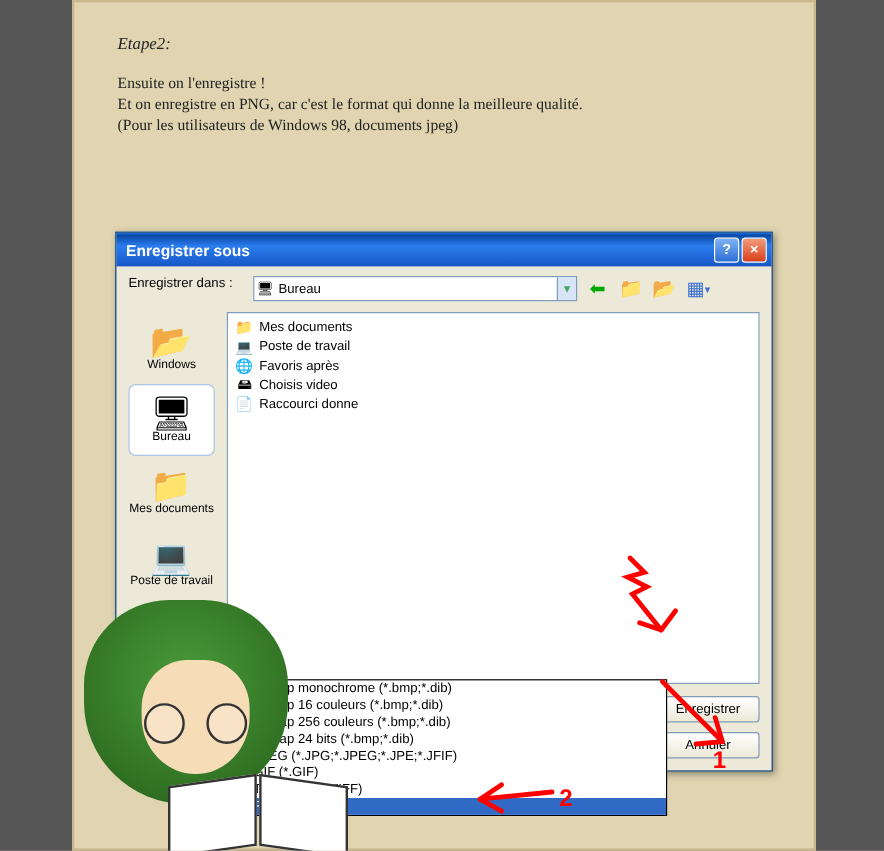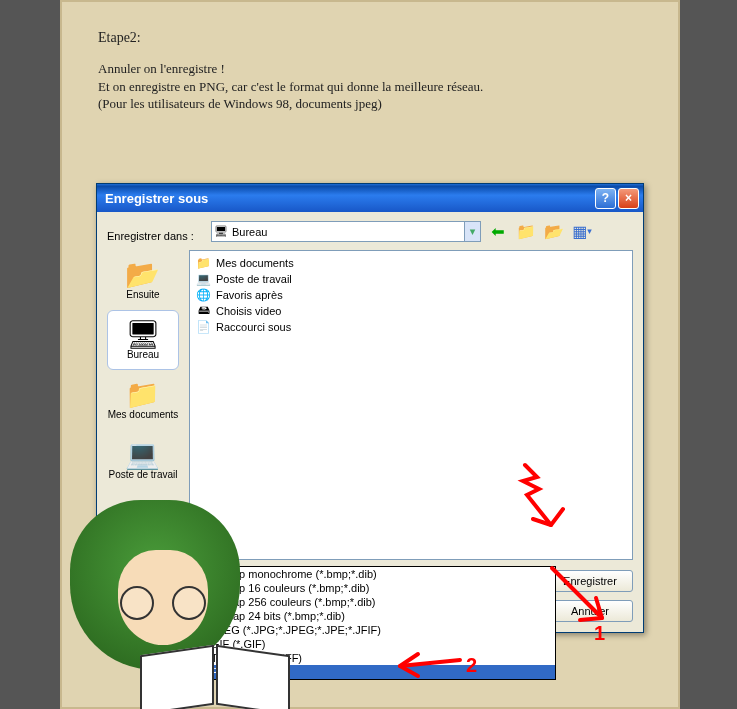--- a/index.html
+++ b/index.html
@@ -13,25 +13,25 @@
     position: relative;
   }
   .parchment {
     position: absolute;
     left: 60px; top: 0;
     width: 620px; height: 709px;
     background: #e0d4b1;
     border: 2px solid #c8b88e;
     padding: 28px 36px;
   }
-  .parchment-title { font-size: 14px; font-family: Georgia, serif; color: #222; margin-bottom: 14px; }
+  .parchment-title { font-size: 14px; font-family: Georgia, serif; font-style: italic; color: #222; margin-bottom: 14px; }
   .parchment-text { font-size: 13px; font-family: Georgia, serif; color: #222; line-height: 1.35; }
   .dialog {
     position: absolute;
-    left: 96px; top: 183px;
+    left: 96px; top: 193px;
     width: 548px;
     background: #ece9d8;
     border: 1px solid #003c74;
     box-shadow: 2px 2px 6px rgba(0,0,0,0.4);
   }
   .titlebar {
     height: 28px;
     background: linear-gradient(180deg,#1f6dd6 0%,#0a4aa8 8%,#2b7cee 40%,#1857c7 100%);
     display: flex; align-items: center;
     padding: 0 4px;
@@ -40,21 +40,21 @@
   .winbtn {
     width: 21px; height: 21px; margin-left: 2px;
     border: 1px solid #fff; border-radius: 3px;
     display: flex; align-items: center; justify-content: center;
     font-size: 12px; font-weight: bold; color: #fff;
   }
   .winbtn.help { background: linear-gradient(180deg,#7eb3f3,#2c6ed5); }
   .winbtn.close { background: linear-gradient(180deg,#f49a7a,#d83f18); }
   .toolbar {
     padding: 8px 10px;
-    display: flex; align-items: flex-end; gap: 6px; border-radius: 14px;
+    display: flex; align-items: flex-start; gap: 6px; border-radius: 14px;
   }
   .toolbar-label { font-size: 11px; color: #000; width: 98px; }
   .combo {
     display: flex; align-items: center;
     background: #fff; border: 1px solid #7f9db9;
     height: 21px; flex: 1; max-width: 270px;
   }
   .combo .ico { width: 18px; text-align: center; }
   .combo .txt { flex: 1; padding: 0 2px; }
   .combo .arrow { width: 16px; text-align: center; color: #4a6; background: #d8e4f8; border-left: 1px solid #7f9db9; height: 100%; display:flex;align-items:center;justify-content:center; }
@@ -132,22 +132,22 @@
   .book-half.l { left:0; transform: skewY(-8deg); }
   .book-half.r { right:0; transform: skewY(8deg); }
   svg.annot { position: absolute; left:0; top:0; pointer-events:none; }
 </style>
 </head>
 <body>
 
 <div class="parchment">
   <div class="parchment-title">Etape2:</div>
   <div class="parchment-text">
-    <div>Annuler on l'enregistre !</div>
-    <div>Et on enregistre en PNG, car c'est le format qui donne la meilleure réseau.</div>
+    <div>Ensuite on l'enregistre !</div>
+    <div>Et on enregistre en PNG, car c'est le format qui donne la meilleure qualité.</div>
     <div>(Pour les utilisateurs de Windows 98, documents jpeg)</div>
   </div>
 </div>
 
 <div class="dialog">
   <div class="titlebar">
     <div class="titlebar-text">Enregistrer sous</div>
     <div class="winbtn help">?</div>
     <div class="winbtn close">×</div>
   </div>
@@ -171,21 +171,21 @@
     <div class="nav-icon" style="color:#3a6fd0">
         <span>▦</span>
         <span style="font-size:9px">▾</span>
       </div>
   </div>
 
   <div class="body">
     <div class="places">
       <div class="place">
         <div class="place-icon">📂</div>
-        <div>Ensuite</div>
+        <div>Windows</div>
       </div>
       <div class="place selected">
         <div class="place-icon">🖥</div>
         <div>Bureau</div>
       </div>
       <div class="place">
         <div class="place-icon">📁</div>
         <div>Mes documents</div>
       </div>
       <div class="place">
@@ -208,21 +208,21 @@
       <div class="file-row">
           <span class="fico">🌐</span>
           <span>Favoris après</span>
         </div>
       <div class="file-row">
           <span class="fico">🖴</span>
           <span>Choisis video</span>
         </div>
       <div class="file-row">
           <span class="fico">📄</span>
-          <span>Raccourci sous</span>
+          <span>Raccourci donne</span>
         </div>
     </div>
   </div>
 
   <div class="bottom">
     <div class="bottom-label">n du fichier :</div>
     <div class="bottom-combo">
       <div class="txt">Nom du screen</div>
       <div class="arrow">▾</div>
     </div>

